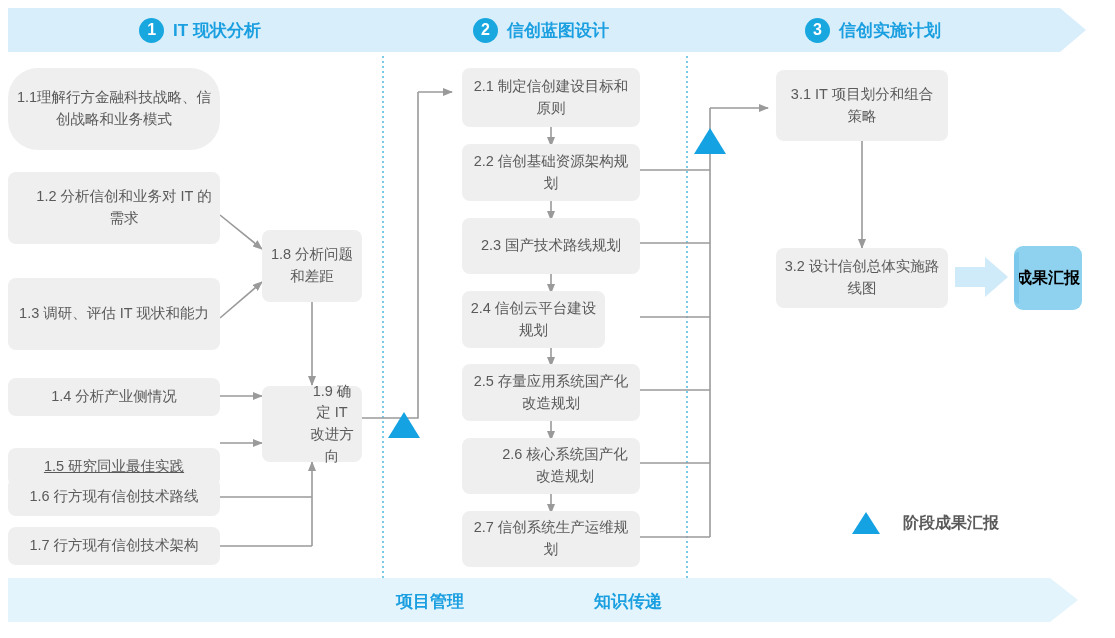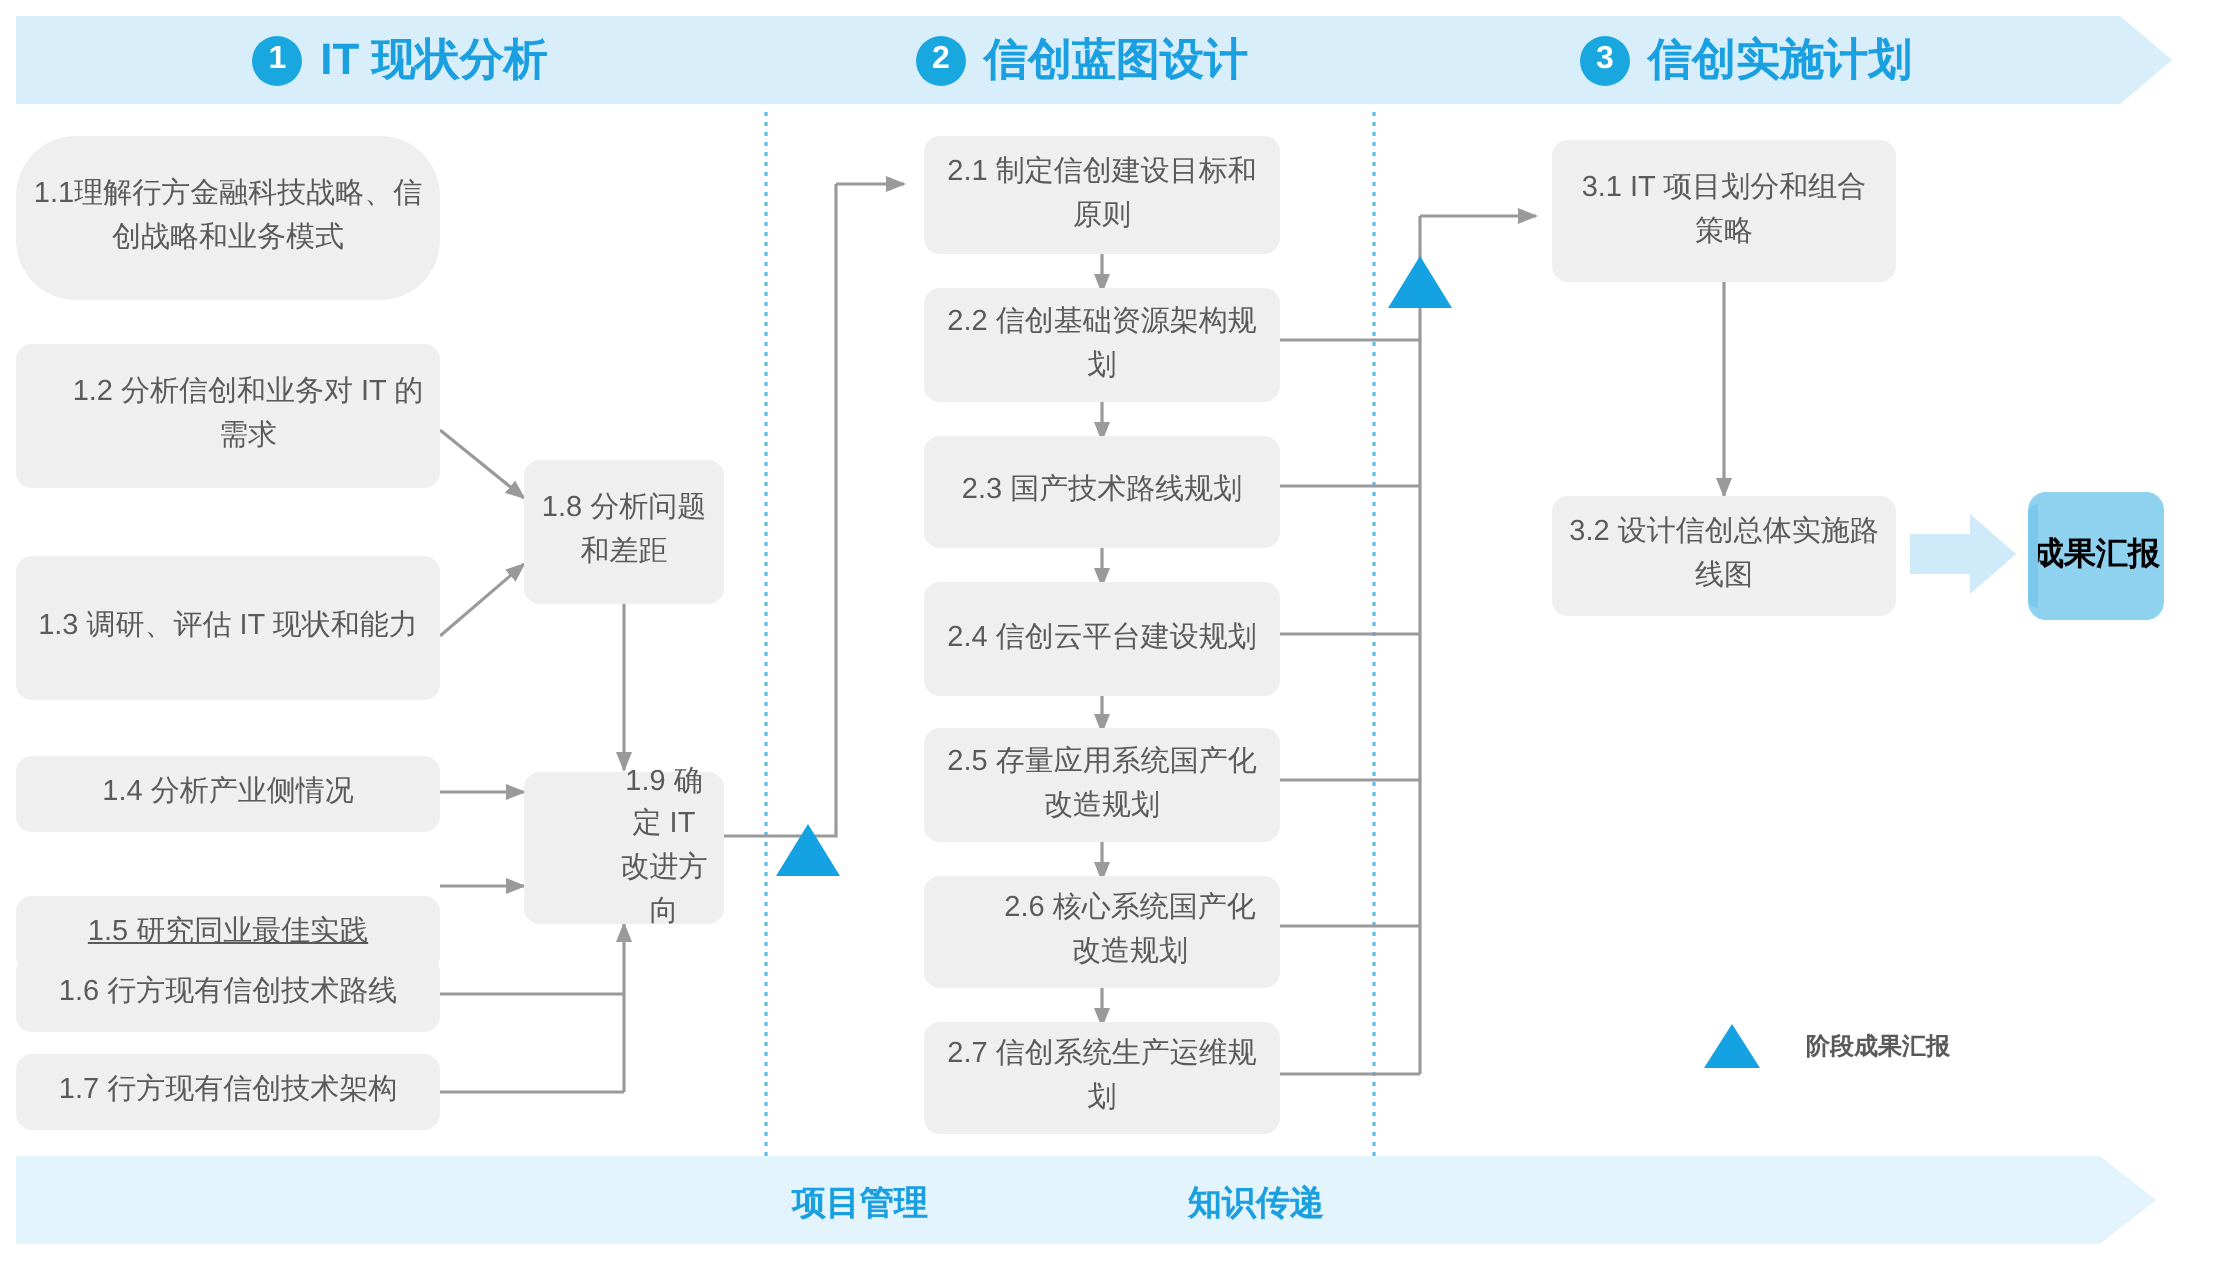--- a/index.html
+++ b/index.html
@@ -7,21 +7,21 @@
        font-family:"Liberation Sans","DejaVu Sans",sans-serif;}
   #canvas{position:absolute;left:0;top:0;width:1115px;height:638px;}
 
   
   .phase-banner{position:absolute;top:8px;height:44px;background:#d9eefb;}
   .phase-banner .inner{position:absolute;left:0;top:0;right:0;bottom:0;
       display:flex;align-items:center;justify-content:center;gap:9px;}
   .phase-num{width:25px;height:25px;border-radius:50%;background:#19a7e0;
       color:#ffffff;font-size:16px;font-weight:bold;display:flex;
       align-items:center;justify-content:center;line-height:1;}
-  .phase-label{color:#1a9fe0;font-size:22px;font-weight:bold;white-space:nowrap;}
+  .phase-label{color:#1a9fe0;font-size:17px;font-weight:bold;white-space:nowrap;}
 
   
   .svg-layer{position:absolute;left:0;top:0;width:1115px;height:638px;
       pointer-events:none;}
 
   
   .node{position:absolute;background:#efefef;border-radius:8px;
       display:flex;align-items:center;justify-content:center;
       text-align:center;color:#5a5a5a;font-size:14.5px;line-height:1.5;
       padding:0 8px;box-sizing:border-box;}
@@ -30,21 +30,21 @@
   .result-badge{position:absolute;background:#8ed2f0;border-radius:9px;
       display:flex;align-items:center;justify-content:center;text-align:center;
       color:#000000;font-size:16px;font-weight:bold;line-height:1.35;}
   .result-badge .bar{position:absolute;left:0;top:6px;bottom:6px;width:5px;
       background:#7cc8ec;border-radius:9px 0 0 9px;}
 
   
   .legend{position:absolute;display:flex;align-items:center;gap:10px;}
   .legend-tri{width:0;height:0;border-left:14px solid transparent;
       border-right:14px solid transparent;border-bottom:22px solid #14a2e2;}
-  .legend-text{color:#5a5a5a;font-size:12px;font-weight:bold;white-space:nowrap;padding-left:13px;}
+  .legend-text{color:#5a5a5a;font-size:16px;font-weight:bold;white-space:nowrap;padding-left:13px;}
 
   
   .bottom-banner{position:absolute;background:#e3f4fc;}
   .bottom-label{position:absolute;color:#1a9fe0;font-size:17px;
       font-weight:bold;white-space:nowrap;}
 
   
   .milestone{position:absolute;width:0;height:0;
       border-left:16px solid transparent;border-right:16px solid transparent;
       border-bottom:26px solid #14a2e2;}
@@ -137,21 +137,21 @@
   <div class="node" style="left:8px;top:448px;width:212px;height:38px;text-decoration:underline;">1.5 研究同业最佳实践</div>
   <div class="node" style="left:8px;top:478px;width:212px;height:38px;">1.6 行方现有信创技术路线</div>
   <div class="node" style="left:8px;top:527px;width:212px;height:38px;">1.7 行方现有信创技术架构</div>
 
   <div class="node" style="left:262px;top:230px;width:100px;height:72px;">1.8 分析问题和差距</div>
   <div class="node" style="left:262px;top:386px;width:100px;height:76px;padding-left:48px;">1.9 确定 IT 改进方向</div>
 
   <div class="node" style="left:462px;top:68px;width:178px;height:59px;">2.1 制定信创建设目标和原则</div>
   <div class="node" style="left:462px;top:144px;width:178px;height:57px;">2.2 信创基础资源架构规划</div>
   <div class="node" style="left:462px;top:218px;width:178px;height:56px;">2.3 国产技术路线规划</div>
-  <div class="node" style="left:462px;top:291px;width:178px;height:57px;">2.4 信创云平台建设规划</div>
+  <div class="node" style="left:462px;top:291px;width:143px;height:57px;">2.4 信创云平台建设规划</div>
   <div class="node" style="left:462px;top:364px;width:178px;height:57px;">2.5 存量应用系统国产化改造规划</div>
   <div class="node" style="left:462px;top:438px;width:178px;height:56px;padding-left:36px;">2.6 核心系统国产化改造规划</div>
   <div class="node" style="left:462px;top:511px;width:178px;height:56px;">2.7 信创系统生产运维规划</div>
 
   <div class="node" style="left:776px;top:70px;width:172px;height:71px;">3.1 IT 项目划分和组合策略</div>
   <div class="node" style="left:776px;top:248px;width:172px;height:60px;">3.2 设计信创总体实施路线图</div>
 
   <div class="result-badge" style="left:1014px;top:246px;width:68px;height:64px;">
     <span class="bar"></span>
     <span>成果汇报</span>

